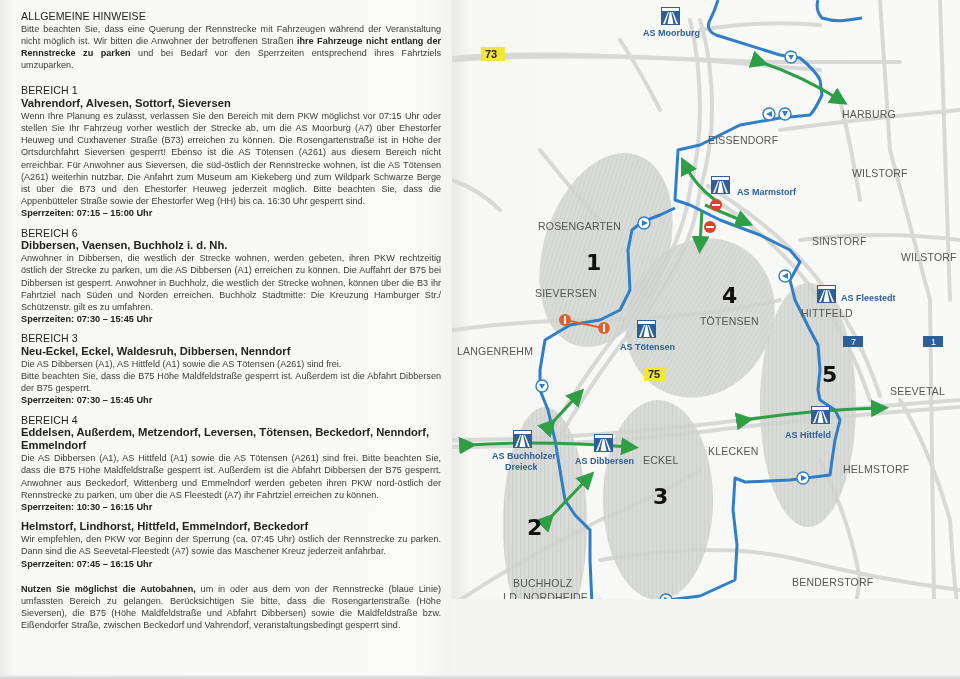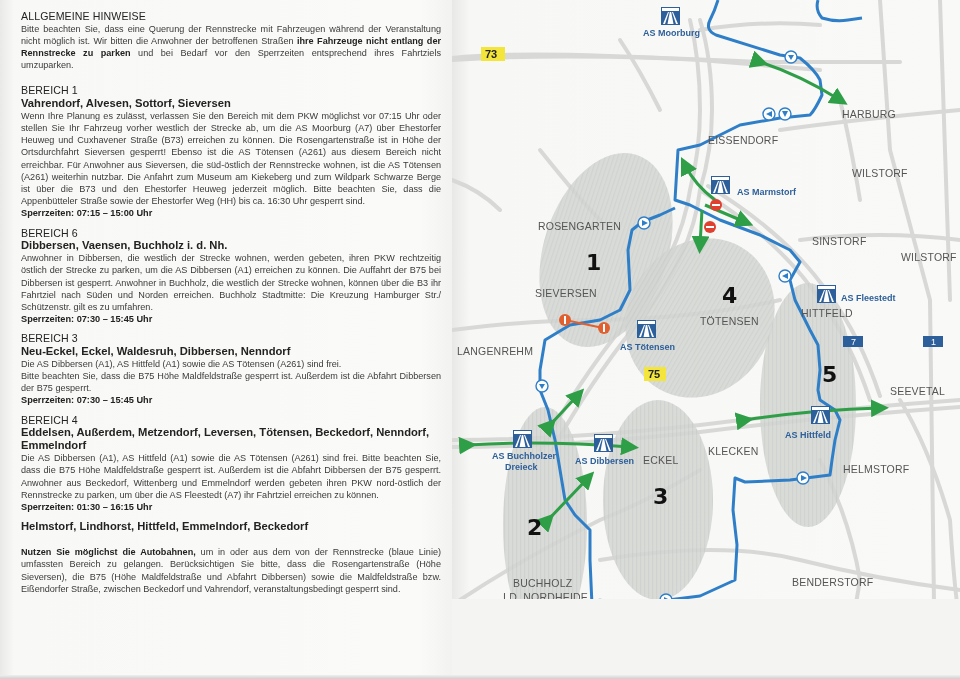--- a/index.html
+++ b/index.html
@@ -50,25 +50,27 @@
       <h4>Neu-Eckel, Eckel, Waldesruh, Dibbersen, Nenndorf</h4>
       <p>Die AS Dibbersen (A1), AS Hittfeld (A1) sowie die AS Tötensen (A261) sind frei.</p>
       <p>Bitte beachten Sie, dass die B75 Höhe Maldfeldstraße gesperrt ist. Außerdem ist die Abfahrt Dibbersen der B75 gesperrt.</p>
       <div class="times">Sperrzeiten: 07:30 – 15:45 Uhr</div>
     </div>
 
     <div class="sec">
       <h3>BEREICH 4</h3>
       <h4>Eddelsen, Außerdem, Metzendorf, Leversen, Tötensen, Beckedorf, Nenndorf, Emmelndorf</h4>
       <p>Die AS Dibbersen (A1), AS Hittfeld (A1) sowie die AS Tötensen (A261) sind frei. Bitte beachten Sie, dass die B75 Höhe Maldfeldstraße gesperrt ist. Außerdem ist die Abfahrt Dibbersen der B75 gesperrt. Anwohner aus Beckedorf, Wittenberg und Emmelndorf werden gebeten ihren PKW nord-östlich der Rennstrecke zu parken, um über die AS Fleestedt (A7) ihr Fahrtziel erreichen zu können.</p>
-      <div class="times">Sperrzeiten: 01:30 – 16:15 Uhr</div>
+      <div class="times">Sperrzeiten: 10:30 – 16:15 Uhr</div>
     </div>
 
     <div class="sec">
       <h4>Helmstorf, Lindhorst, Hittfeld, Emmelndorf, Beckedorf</h4>
+      <p>Wir empfehlen, den PKW vor Beginn der Sperrung (ca. 07:45 Uhr) östlich der Rennstrecke zu parken. Dann sind die AS Seevetal-Fleestedt (A7) sowie das Maschener Kreuz jederzeit anfahrbar.</p>
+      <div class="times">Sperrzeiten: 07:45 – 16:15 Uhr</div>
     </div>
     <div class="gap"></div>
 
     <p><b class="bold">Nutzen Sie möglichst die Autobahnen,</b><span> um in oder aus dem von der Rennstrecke (blaue Linie) umfassten Bereich zu gelangen. Berücksichtigen Sie bitte, dass die Rosengartenstraße (Höhe Sieversen), die B75 (Höhe Maldfeldstraße und Abfahrt Dibbersen) sowie die Maldfeldstraße bzw. Eißendorfer Straße, zwischen Beckedorf und Vahrendorf, veranstaltungsbedingt gesperrt sind.</span></p>
   </div>
 </div>
 
 <div class="page-right">
   <svg width="508" height="679" viewBox="452 0 508 679">
     <defs>

